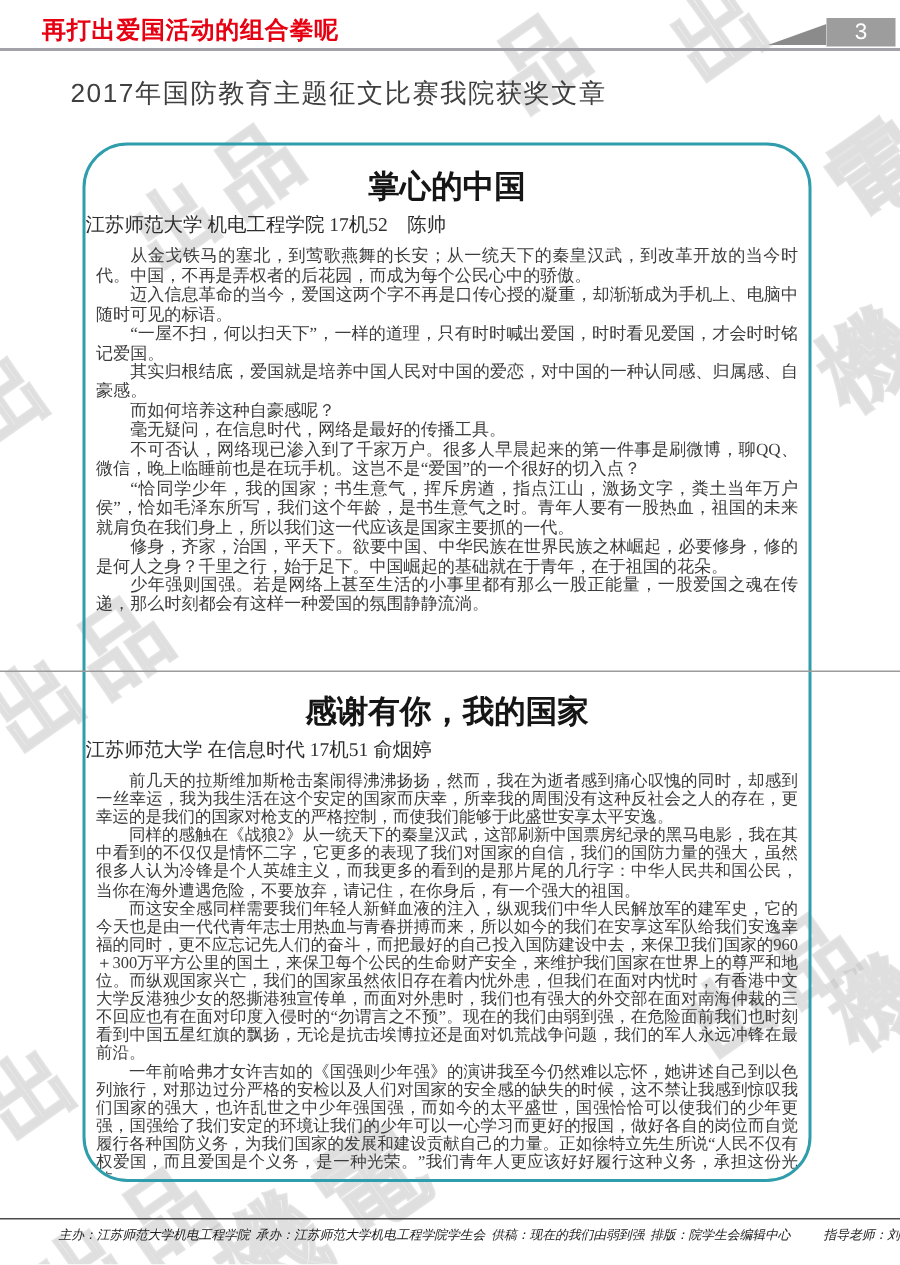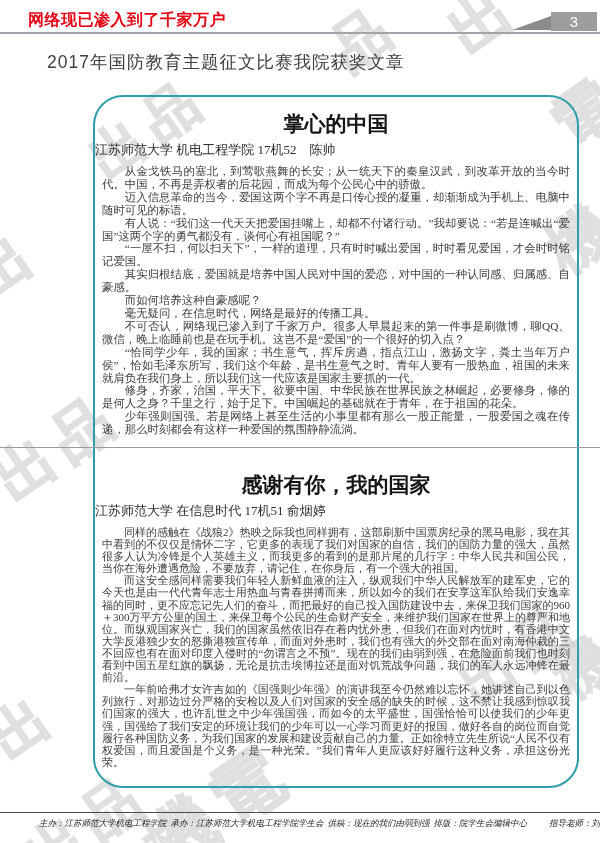--- a/index.html
+++ b/index.html
@@ -20,24 +20,24 @@
   .pagenum-box{position:absolute;left:551px;top:12px;width:46px;height:19px;background:#9d9d9d;
                color:#ffffff;font-family:"Liberation Sans","DejaVu Sans",sans-serif;font-size:15px;
                text-align:center;line-height:19px;z-index:3;}
 
   
   .doc-title{position:absolute;left:47px;top:50px;font-family:"Liberation Sans","DejaVu Sans",sans-serif;
              font-size:17.5px;color:#3f3f3f;letter-spacing:1px;z-index:3;}
 
   
   .essay-box{position:absolute;left:55px;top:95px;width:486px;height:693px;border:2px solid #2f9dac;
-             border-radius:30px;box-sizing:border-box;overflow:hidden;z-index:2;background:transparent;margin-left:38px;}
+             border-radius:30px;box-sizing:border-box;overflow:hidden;z-index:2;background:transparent;}
   .essay{position:relative;}
   .essay-1{height:352px;padding-top:13px;box-sizing:border-box;overflow:hidden;}
-  .essay-2{padding-top:22px;}
+  .essay-2{padding-top:11px;}
   .essay-title{text-align:center;font-family:"Liberation Sans","DejaVu Sans",sans-serif;
                font-weight:bold;font-size:21px;color:#151515;margin:0;}
   .essay-byline{text-align:left;font-size:13px;color:#2e2e2e;margin-top:3px;}
   .essay-body{margin:6px 7px 0 7px;text-align:justify;color:#3c3c3c;}
   .essay-1 .essay-body{font-size:11.4px;line-height:12.9px;}
   .essay-2 .essay-body{font-size:11px;line-height:12.1px;}
   .essay-body p{margin:0;text-indent:2em;}
 
   .essays-divider{position:absolute;left:0;top:447px;width:600px;height:1px;background:#9b9b9b;z-index:3;}
 
@@ -58,53 +58,53 @@
   <span class="wm" style="left:547px;top:195px;font-size:62px;">機</span>
   <span class="wm" style="left:85px;top:92px;font-size:54px;">出品</span>
   <span class="wm" style="left:-28px;top:225px;font-size:58px;">出</span>
   <span class="wm" style="left:-10px;top:408px;font-size:58px;">出品</span>
   <span class="wm" style="left:455px;top:618px;font-size:54px;">出品</span>
   <span class="wm" style="left:-8px;top:688px;font-size:56px;">出</span>
   <span class="wm" style="left:22px;top:788px;font-size:56px;">出品</span>
   <span class="wm" style="left:138px;top:762px;font-size:70px;">機電</span>
   <span class="wm" style="left:555px;top:628px;font-size:56px;">機</span>
 
-  <div class="org-name">网络现已渗入到了千家万户</div>
+  <div class="org-name">再打出爱国活动的组合拳呢</div>
   <div class="header-line"></div>
   <div class="pagenum-swoosh"></div>
   <div class="pagenum-box">3</div>
 
   <div class="doc-title">2017年国防教育主题征文比赛我院获奖文章</div>
 
   <div class="essay-box">
 
     <div class="essay essay-1">
       <h2 class="essay-title">掌心的中国</h2>
       <div class="essay-byline">江苏师范大学 机电工程学院 17机52　陈帅</div>
       <div class="essay-body">
         <p>从金戈铁马的塞北，到莺歌燕舞的长安；从一统天下的秦皇汉武，到改革开放的当今时代。中国，不再是弄权者的后花园，而成为每个公民心中的骄傲。</p>
         <p>迈入信息革命的当今，爱国这两个字不再是口传心授的凝重，却渐渐成为手机上、电脑中随时可见的标语。</p>
-        <p>有人说：“我们这一代天天把爱国挂嘴上，却都不付诸行动。”我却要说：“若是连喊出“爱国”这两个字的勇气都没有，谈何心有祖国呢？”</p>
         <p>“一屋不扫，何以扫天下”，一样的道理，只有时时喊出爱国，时时看见爱国，才会时时铭记爱国。</p>
         <p>其实归根结底，爱国就是培养中国人民对中国的爱恋，对中国的一种认同感、归属感、自豪感。</p>
         <p>而如何培养这种自豪感呢？</p>
         <p>毫无疑问，在信息时代，网络是最好的传播工具。</p>
         <p>不可否认，网络现已渗入到了千家万户。很多人早晨起来的第一件事是刷微博，聊QQ、微信，晚上临睡前也是在玩手机。这岂不是“爱国”的一个很好的切入点？</p>
         <p>“恰同学少年，我的国家；书生意气，挥斥房遒，指点江山，激扬文字，粪土当年万户侯”，恰如毛泽东所写，我们这个年龄，是书生意气之时。青年人要有一股热血，祖国的未来就肩负在我们身上，所以我们这一代应该是国家主要抓的一代。</p>
         <p>修身，齐家，治国，平天下。欲要中国、中华民族在世界民族之林崛起，必要修身，修的是何人之身？千里之行，始于足下。中国崛起的基础就在于青年，在于祖国的花朵。</p>
         <p>少年强则国强。若是网络上甚至生活的小事里都有那么一股正能量，一股爱国之魂在传递，那么时刻都会有这样一种爱国的氛围静静流淌。</p>
 
       </div>
     </div>
 
     <div class="essay essay-2">
       <h2 class="essay-title">感谢有你，我的国家</h2>
       <div class="essay-byline">江苏师范大学 在信息时代 17机51 俞烟婷</div>
       <div class="essay-body">
-        <p>同样的感触在《战狼2》热映之际我也同样拥有，这部刷新中国票房纪录的黑马电影，我在其中看到的不仅仅是情怀二字，它更多的表现了我们对国家的自信，我们的国防力量的强大，虽然很多人认为冷锋是个人英雄主义，而我更多的看到的是那片尾的几行字：中华人民共和国公民，当你在海外遭遇危险，不要放弃，请记住，在你身后，有一个强大的祖国。</p>
+        <p>前几天的拉斯维加斯枪击案闹得沸沸扬扬，然而，我在为逝者感到痛心叹愧的同时，却感到一丝幸运，我为我生活在这个安定的国家而庆幸，所幸我的周围没有这种反社会之人的存在，更幸运的是我们的国家对枪支的严格控制，而使我们能够于此盛世安享太平安逸。</p>
+        <p>同样的感触在《战狼2》从一统天下的秦皇汉武，这部刷新中国票房纪录的黑马电影，我在其中看到的不仅仅是情怀二字，它更多的表现了我们对国家的自信，我们的国防力量的强大，虽然很多人认为冷锋是个人英雄主义，而我更多的看到的是那片尾的几行字：中华人民共和国公民，当你在海外遭遇危险，不要放弃，请记住，在你身后，有一个强大的祖国。</p>
         <p>而这安全感同样需要我们年轻人新鲜血液的注入，纵观我们中华人民解放军的建军史，它的今天也是由一代代青年志士用热血与青春拼搏而来，所以如今的我们在安享这军队给我们安逸幸福的同时，更不应忘记先人们的奋斗，而把最好的自己投入国防建设中去，来保卫我们国家的960＋300万平方公里的国土，来保卫每个公民的生命财产安全，来维护我们国家在世界上的尊严和地位。而纵观国家兴亡，我们的国家虽然依旧存在着内忧外患，但我们在面对内忧时，有香港中文大学反港独少女的怒撕港独宣传单，而面对外患时，我们也有强大的外交部在面对南海仲裁的三不回应也有在面对印度入侵时的“勿谓言之不预”。现在的我们由弱到强，在危险面前我们也时刻看到中国五星红旗的飘扬，无论是抗击埃博拉还是面对饥荒战争问题，我们的军人永远冲锋在最前沿。</p>
         <p>一年前哈弗才女许吉如的《国强则少年强》的演讲我至今仍然难以忘怀，她讲述自己到以色列旅行，对那边过分严格的安检以及人们对国家的安全感的缺失的时候，这不禁让我感到惊叹我们国家的强大，也许乱世之中少年强国强，而如今的太平盛世，国强恰恰可以使我们的少年更强，国强给了我们安定的环境让我们的少年可以一心学习而更好的报国，做好各自的岗位而自觉履行各种国防义务，为我们国家的发展和建设贡献自己的力量。正如徐特立先生所说“人民不仅有权爱国，而且爱国是个义务，是一种光荣。”我们青年人更应该好好履行这种义务，承担这份光荣。</p>
       </div>
     </div>
 
   </div>
 
   <div class="essays-divider"></div>
 
   <div class="footer-line"></div>

